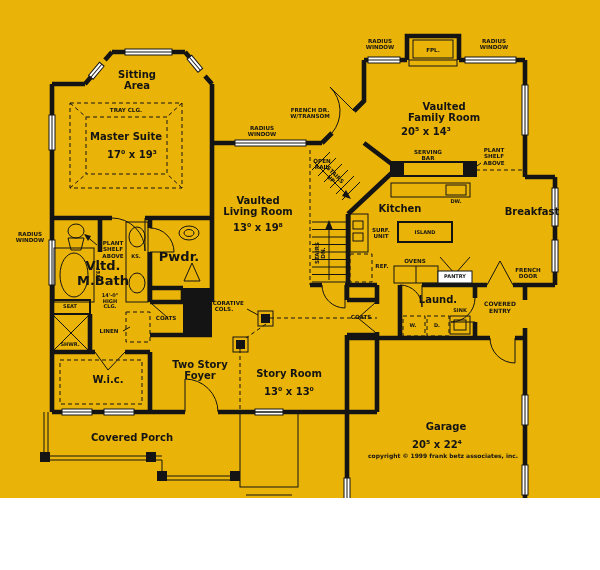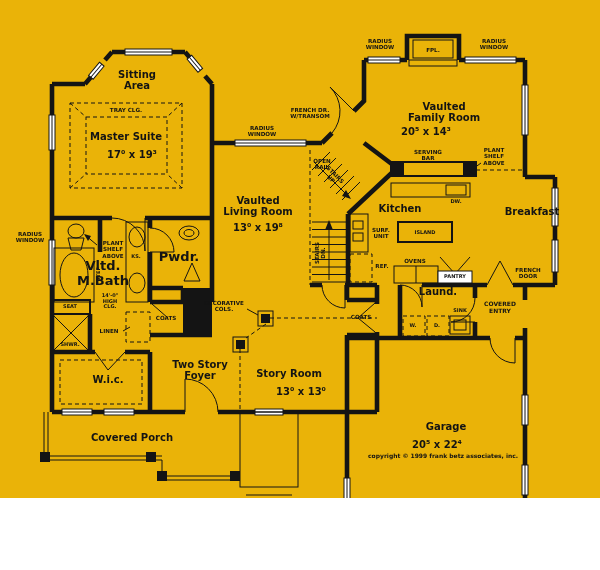--- a/index.html
+++ b/index.html
@@ -240,21 +240,21 @@
 <div class="lbl s5" style="left:456px;top:202px">DW.</div>
 <div class="lbl s55" style="left:381px;top:233px">SURF.
 UNIT</div>
 <div class="lbl s55" style="left:382px;top:266px">REF.</div>
 <div class="lbl b s11" style="left:532px;top:212px">Breakfast</div>
 <div class="lbl s55" style="left:415px;top:261px">OVENS</div>
 <div class="lbl s5" style="left:455px;top:277px">PANTRY</div>
 <div class="lbl s55" style="left:528px;top:273px">FRENCH
 DOOR</div>
 
-<div class="lbl b s10" style="left:438px;top:292px">Laund.</div>
+<div class="lbl b s10" style="left:438px;top:300px">Laund.</div>
 <div class="lbl s5" style="left:460px;top:311px">SINK</div>
 <div class="lbl s5" style="left:413px;top:326px">W.</div>
 <div class="lbl s5" style="left:437px;top:326px">D.</div>
 <div class="lbl s6" style="left:500px;top:308px">COVERED
 ENTRY</div>
 
 <div class="lbl s55" style="left:166px;top:318px">COATS</div>
 <div class="lbl s55" style="left:361px;top:317px">COATS</div>
 <div class="lbl s55" style="left:109px;top:331px">LINEN</div>
 <div class="lbl s5" style="left:136px;top:257px">KS.</div>
@@ -270,20 +270,20 @@
 <div class="lbl s5" style="left:70px;top:307px">SEAT</div>
 <div class="lbl s5" style="left:70px;top:345px">SHWR.</div>
 <div class="lbl b s9" style="left:179px;top:257px">Pwdr.</div>
 
 <div class="lbl b s10" style="left:108px;top:380px">W.i.c.</div>
 <div class="lbl b s10" style="left:200px;top:370px">Two Story
 Foyer</div>
 <div class="lbl s55" style="left:224px;top:306px">DECORATIVE
 COLS.</div>
 <div class="lbl b s11" style="left:289px;top:374px">Story Room</div>
-<div class="lbl b s10" style="left:301px;top:392px">13⁰ x  13⁰</div>
+<div class="lbl b s10" style="left:289px;top:392px">13⁰ x  13⁰</div>
 <div class="lbl b s10" style="left:132px;top:438px">Covered Porch</div>
 
 <div class="lbl b s11" style="left:446px;top:427px">Garage</div>
 <div class="lbl b s10" style="left:437px;top:445px">20⁵ x  22⁴</div>
 <div class="lbl s6 lft" style="left:368px;top:456px">copyright © 1999 frank betz associates, inc.</div>
 
 </div>
 
 </body></html>

